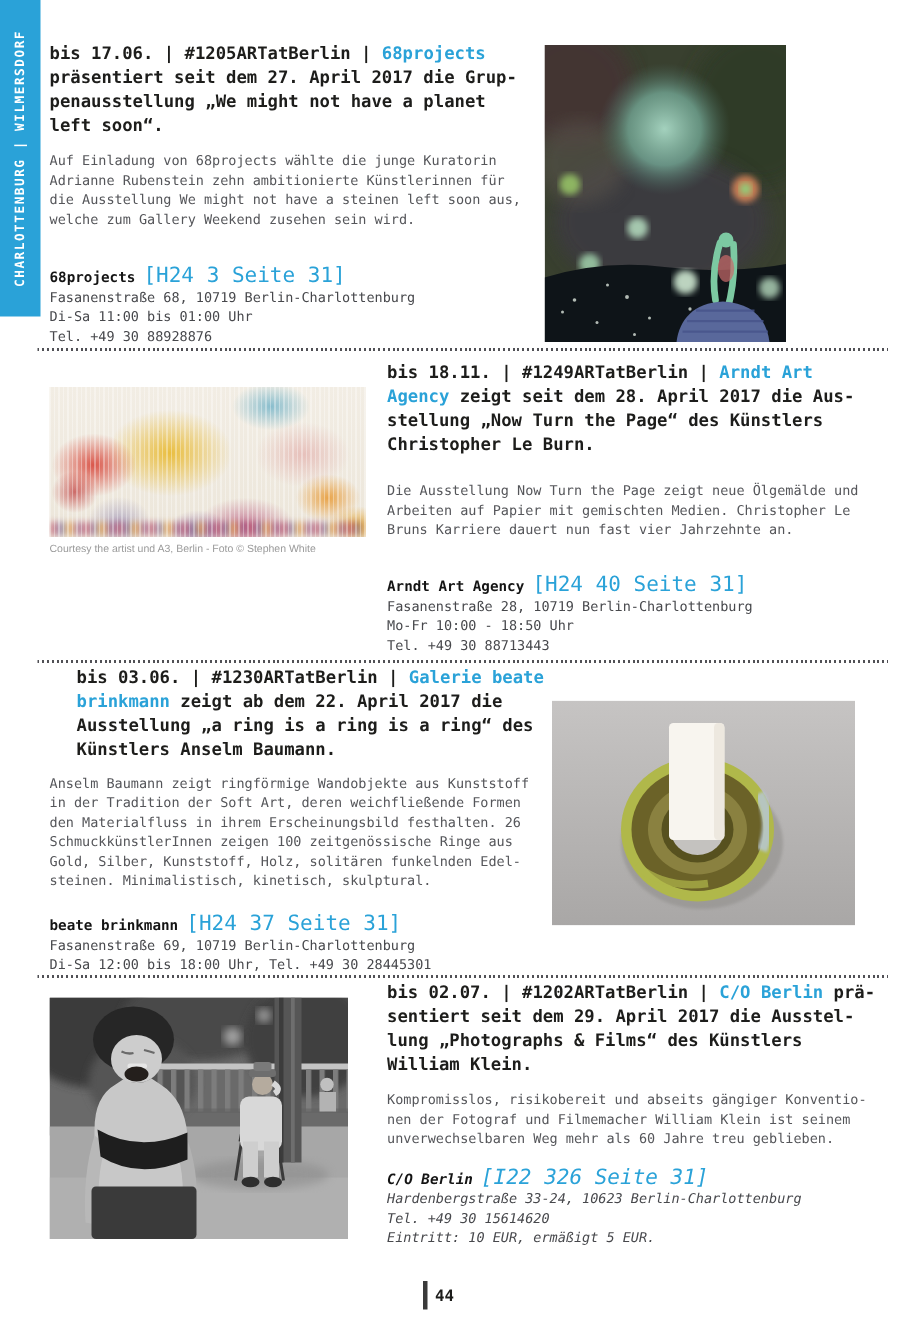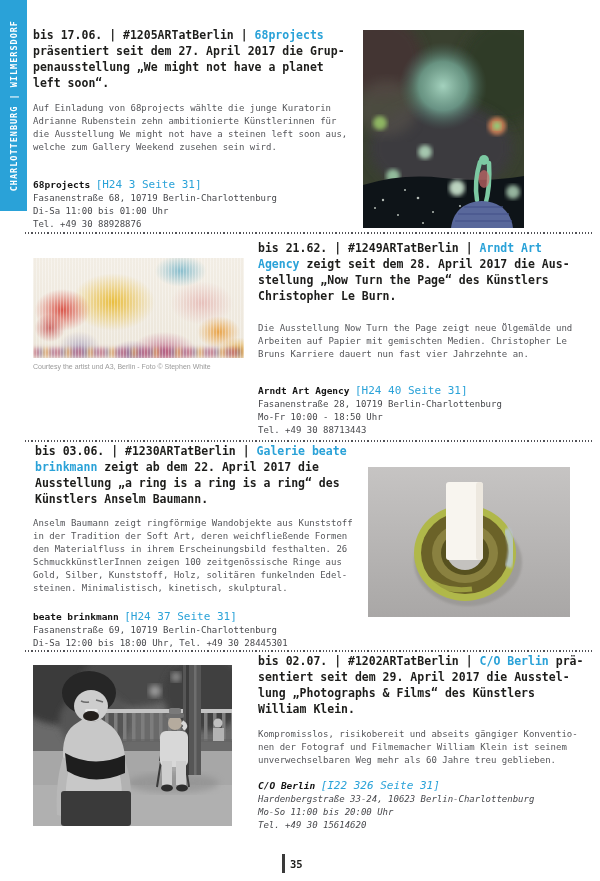--- a/index.html
+++ b/index.html
@@ -10,21 +10,21 @@
   .sidebar{left:0;top:0;width:27px;height:211px;background:#2aa2d8;display:flex;
            align-items:center;justify-content:center;}
   .sidebar span{writing-mode:vertical-rl;transform:rotate(180deg);color:#fff;
            font-size:8.5px;font-weight:bold;letter-spacing:1px;white-space:nowrap;}
   
   .headline{font-size:11.5px;font-weight:bold;line-height:16px;color:#1d1d1b;hyphens:manual;}
   .headline .lnk{color:#2aa2d8;cursor:pointer;}
   .body{font-size:9px;line-height:13px;color:#55565a;hyphens:manual;}
   .addr{font-size:9px;line-height:13px;color:#47484c;}
   .addr .venue{font-weight:bold;color:#141414;font-size:9.5px;}
-  .addr .ref{color:#2aa2d8;font-size:11px;cursor:pointer;text-align:right;}
+  .addr .ref{color:#2aa2d8;font-size:14px;cursor:pointer;text-align:right;}
   .caption{font-family:"Liberation Sans",sans-serif;font-size:7px;color:#9a9a9a;}
   
   .rule{height:2px;background:repeating-linear-gradient(90deg,#515156 0 1.3px,transparent 1.3px 3.2px);}
   
   .img{overflow:hidden;}
   .img svg{display:block;width:100%;height:100%;}
   .painting2{background:
     radial-gradient(40px 30px at 14% 52%, rgba(214,60,48,.85), rgba(214,60,48,0) 70%),
     radial-gradient(22px 20px at 8% 70%, rgba(186,40,42,.65), transparent 70%),
     radial-gradient(58px 40px at 38% 44%, rgba(233,186,49,.92), rgba(233,186,49,0) 72%),
@@ -115,34 +115,34 @@
       <path d="M88,198 C90,183 99,172 119,171 C139,172 148,183 150,198 Z" fill="#59689b"></path>
       <path d="M95,184 L146,184 M92,191 L149,191 M101,177 L140,177" stroke="#47548a" stroke-width="1.5" opacity=".8"></path>
     </svg>
   </div>
 
   <div class="abs rule" style="left:25px;top:232px;width:567px;"></div>
 
   <div class="abs img painting2" style="left:33px;top:258px;width:211px;height:100px;"></div>
   <div class="abs caption" style="left:33px;top:363px;width:230px;">Courtesy the artist und A3, Berlin - Foto © Stephen White</div>
 
-  <div class="abs headline" style="left:258px;top:240px;width:330px;"><span>bis 21.62. | #1249ARTatBerlin | </span><span class="lnk">Arndt Art Agency</span><span> zeigt seit dem 28. April 2017 die Aus­stellung „Now Turn the Page“ des Künstlers Christopher Le Burn.</span></div>
+  <div class="abs headline" style="left:258px;top:240px;width:330px;"><span>bis 18.11. | #1249ARTatBerlin | </span><span class="lnk">Arndt Art Agency</span><span> zeigt seit dem 28. April 2017 die Aus­stellung „Now Turn the Page“ des Künstlers Christopher Le Burn.</span></div>
 
   <div class="abs body" style="left:258px;top:322px;width:322px;">Die Ausstellung Now Turn the Page zeigt neue Ölgemälde und Arbeiten auf Papier mit gemischten Medien. Christopher Le Bruns Karriere dauert nun fast vier Jahrzehnte an.</div>
 
   <div class="abs addr" style="left:258px;top:384px;width:310px;">
     <div><span class="venue">Arndt Art Agency</span> <span class="ref">[H24 40 Seite 31]</span></div>
     <div>Fasanenstraße 28, 10719 Berlin-Charlottenburg</div>
     <div>Mo-Fr 10:00 - 18:50 Uhr</div>
     <div>Tel. +49 30 88713443</div>
   </div>
 
   <div class="abs rule" style="left:25px;top:440px;width:567px;"></div>
 
-  <div class="abs headline" style="left:35px;top:443px;width:336px;"><span>bis 03.06. | #1230ARTatBerlin | </span><span class="lnk">Galerie beate brinkmann</span><span> zeigt ab dem 22. April 2017 die Ausstellung „a ring is a ring is a ring“ des Künstlers Anselm Baumann.</span></div>
+  <div class="abs headline" style="left:51px;top:443px;width:336px;"><span>bis 03.06. | #1230ARTatBerlin | </span><span class="lnk">Galerie beate brinkmann</span><span> zeigt ab dem 22. April 2017 die Ausstellung „a ring is a ring is a ring“ des Künstlers Anselm Baumann.</span></div>
 
   <div class="abs body" style="left:33px;top:517px;width:330px;">Anselm Baumann zeigt ringförmige Wandobjekte aus Kunststoff in der Tradition der Soft Art, deren weichfließende Formen den Materialfluss in ihrem Erscheinungsbild festhalten. 26 SchmuckkünstlerInnen zeigen 100 zeitgenössische Ringe aus Gold, Silber, Kunststoff, Holz, solitären funkelnden Edel­steinen. Minimalistisch, kinetisch, skulptural.</div>
 
   <div class="abs addr" style="left:33px;top:610px;width:340px;">
     <div><span class="venue">beate brinkmann</span> <span class="ref">[H24 37 Seite 31]</span></div>
     <div>Fasanenstraße 69, 10719 Berlin-Charlottenburg</div>
     <div>Di-Sa 12:00 bis 18:00 Uhr, Tel. +49 30 28445301</div>
   </div>
 
   <div class="abs img" style="left:368px;top:467px;width:202px;height:150px;">
@@ -224,20 +224,20 @@
     </svg>
   </div>
 
   <div class="abs headline" style="left:258px;top:653px;width:332px;"><span>bis 02.07. | #1202ARTatBerlin | </span><span class="lnk">C/O Berlin</span><span> prä­sentiert seit dem 29. April 2017 die Ausstel­lung „Photographs &amp; Films“ des Künstlers William Klein.</span></div>
 
   <div class="abs body" style="left:258px;top:728px;width:322px;">Kompromisslos, risikobereit und abseits gängiger Konventio­nen der Fotograf und Filmemacher William Klein ist seinem unverwechselbaren Weg mehr als 60 Jahre treu geblieben.</div>
 
   <div class="abs addr" style="left:258px;top:779px;width:320px;font-style:italic;">
     <div><span class="venue">C/O Berlin</span> <span class="ref">[I22 326 Seite 31]</span></div>
     <div>Hardenbergstraße 33-24, 10623 Berlin-Charlottenburg</div>
-    <div>Mo-So 11:00 bis 20:00 Uhr</div>
     <div>Tel. +49 30 15614620</div>
+    <div>Eintritt: 10 EUR, ermäßigt 5 EUR.</div>
   </div>
 
   <div class="abs pagebar"></div>
-  <div class="abs pagenum">35</div>
+  <div class="abs pagenum">44</div>
 
 </div>
 
 </body></html>

